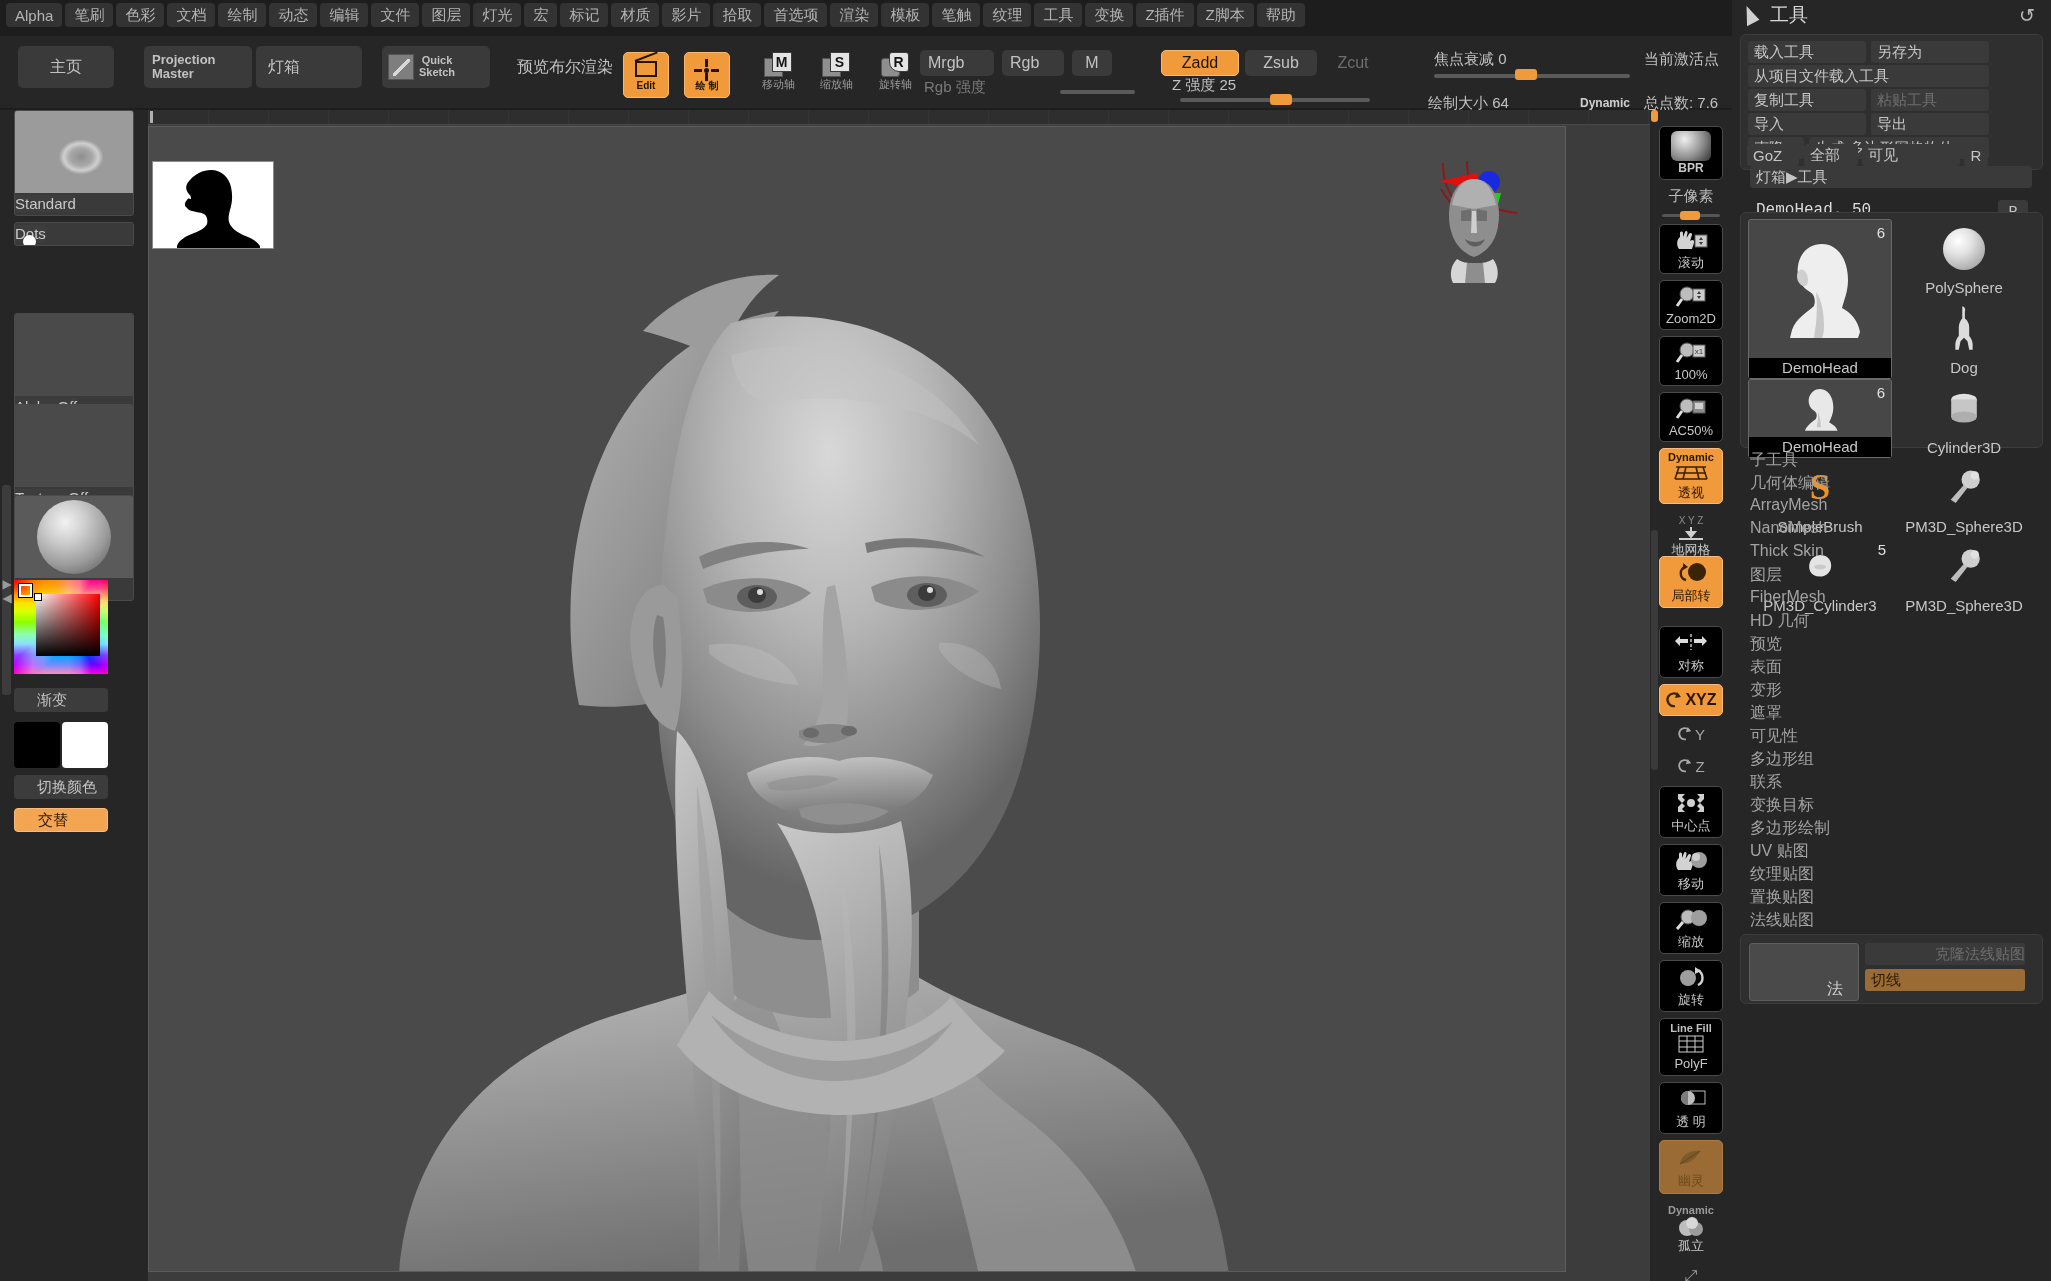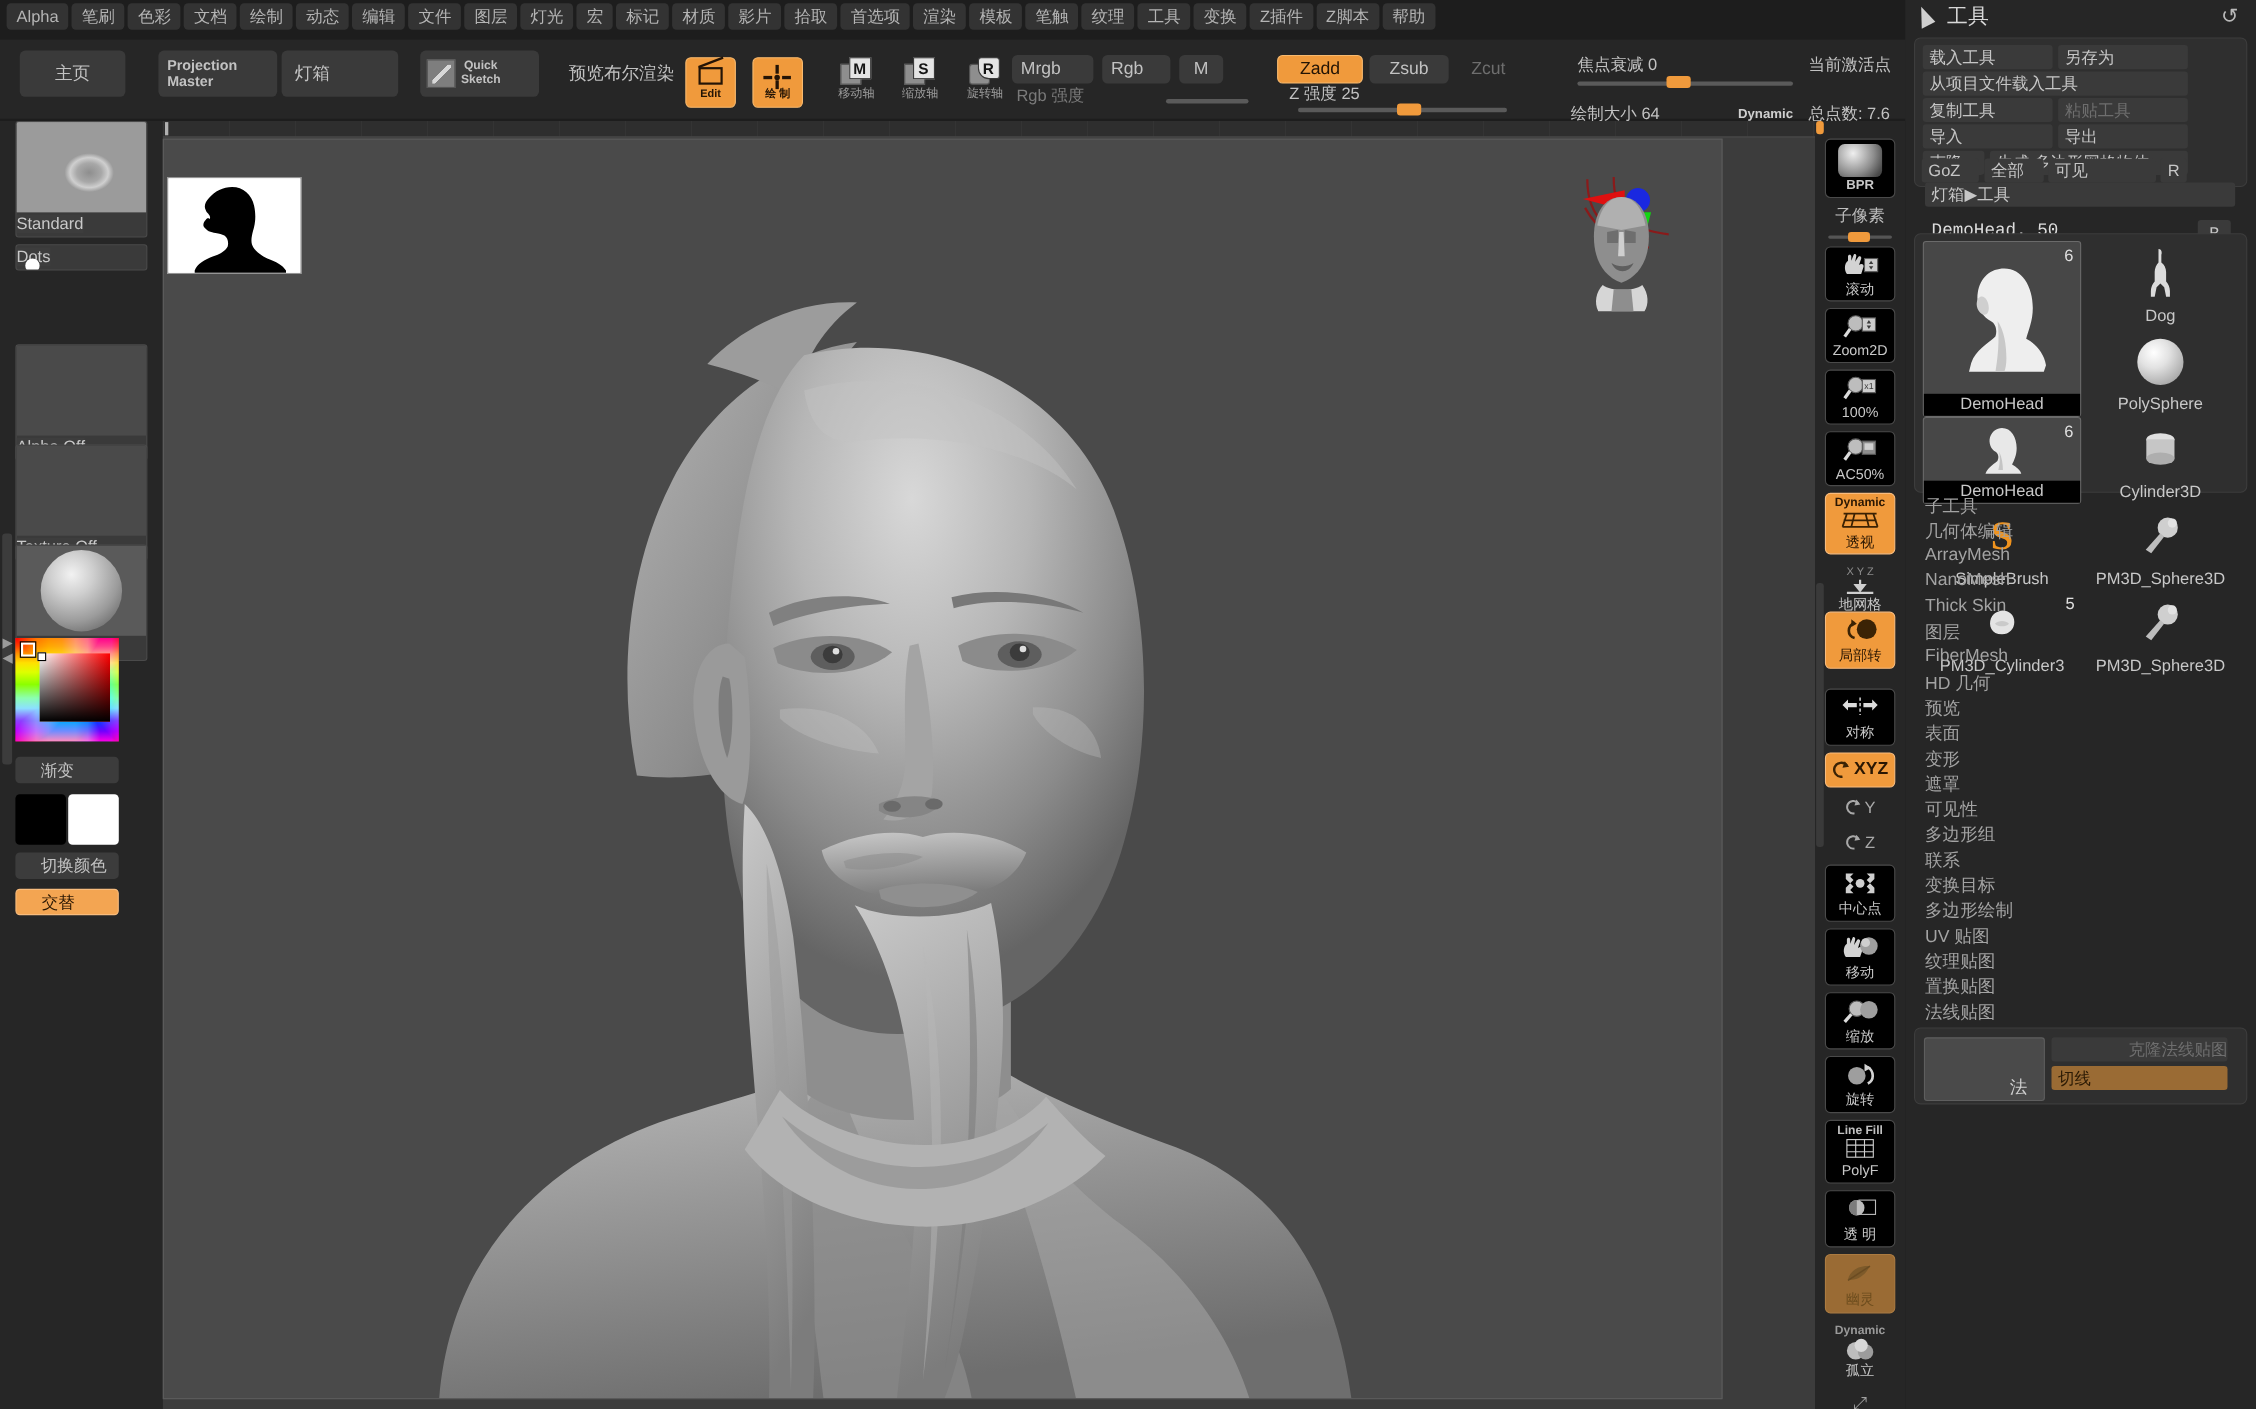--- a/index.html
+++ b/index.html
@@ -1053,32 +1053,32 @@
                 <path fill="#eeeeee" d="M52,10 C68,10 78,26 78,46 C78,58 74,66 72,74 C80,78 88,86 90,98 L88,104 L20,104 L22,96 C26,84 38,78 44,72 C46,66 44,60 40,58 C32,54 26,44 28,32 C30,18 40,10 52,10 Z"></path>
                 <path fill="#c8c8c8" d="M46,58 C52,66 54,80 54,92 C54,98 53,102 52,104 L44,104 C46,92 48,76 46,58 Z"></path>
                 <path fill="#cfcfcf" d="M30,36 C26,38 26,46 30,50 C34,54 38,52 38,46 C38,40 34,34 30,36 Z"></path>
               </svg>
           </span>
           <span class="tc-name">DemoHead</span>
         </div>
 
         <div class="tool-cell" style="height:79px;">
           <span class="tc-art">
+            <span style="width:42px; height:42px; border-radius:50%; background:radial-gradient(circle at 36% 30%, #fff 0%, #e2e2e2 35%, #b4b4b4 70%, #8c8c8c 100%); display:block;"></span>
+          </span>
+          <span class="tc-name">PolySphere</span>
+        </div>
+
+        <div class="tool-cell" style="height:79px;">
+          <span class="tc-art">
             <svg viewBox="0 0 60 60" width="52" height="52">
                 <path fill="#dcdcdc" d="M28,4 C31,4 32,7 31,10 L31,18 C34,20 36,24 36,28 L36,38 C38,40 40,44 40,48 L40,54 L36,54 L34,44 L30,40 L26,44 L24,54 L20,54 L20,48 C20,44 22,40 24,38 L24,28 C24,24 26,20 28,18 Z"></path>
               </svg>
           </span>
           <span class="tc-name">Dog</span>
-        </div>
-
-        <div class="tool-cell" style="height:79px;">
-          <span class="tc-art">
-            <span style="width:42px; height:42px; border-radius:50%; background:radial-gradient(circle at 36% 30%, #fff 0%, #e2e2e2 35%, #b4b4b4 70%, #8c8c8c 100%); display:block;"></span>
-          </span>
-          <span class="tc-name">PolySphere</span>
         </div>
 
         <div class="tool-cell sel" style="height:79px;">
           <span class="tc-badge">6</span>
           <span class="tc-art">
             <svg viewBox="0 0 60 60" width="50" height="50">
                 <path fill="#e8e8e8" d="M30,6 C40,6 46,16 46,28 C46,36 43,42 41,46 C46,49 50,52 51,56 L12,56 C14,50 20,46 25,42 C27,38 26,34 23,32 C18,30 15,22 17,16 C19,10 24,6 30,6 Z"></path>
                 <path fill="#c4c4c4" d="M27,32 C30,38 31,46 31,52 L26,52 C28,44 28,38 27,32 Z"></path>
               </svg>
           </span>

